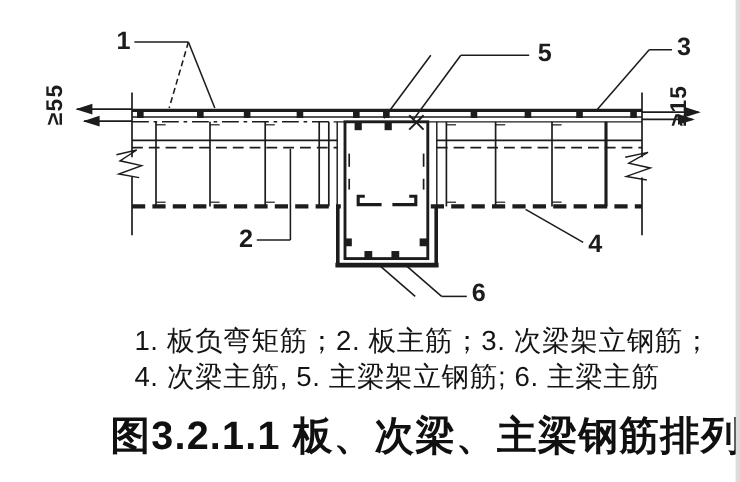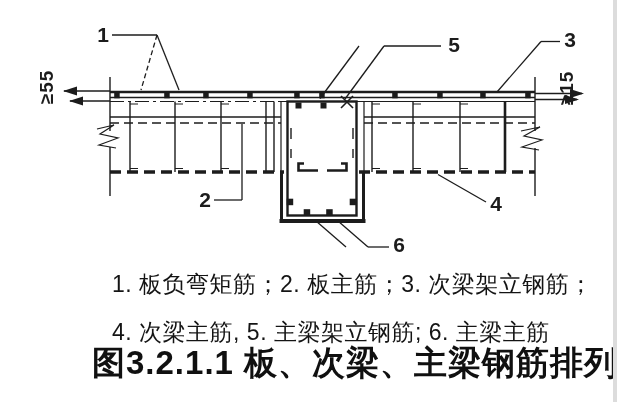--- a/index.html
+++ b/index.html
@@ -15,21 +15,21 @@
   .vtext{
     position:absolute;width:62px;height:24px;text-align:center;
     font-size:19px;font-weight:bold;letter-spacing:1px;color:#1c1c1c;
     transform:rotate(-90deg);transform-origin:center center;line-height:24px;
   }
   .legend-line{
     position:absolute;left:112px;width:460px;white-space:nowrap;
     font-size:23px;font-weight:normal;letter-spacing:0.5px;color:#141414;
   }
   #legend-line-1{top:269px;}
-  #legend-line-2{top:317px;}
+  #legend-line-2{top:299px;}
   #caption{
     position:absolute;left:92px;top:341px;width:470px;white-space:nowrap;
     font-size:33px;font-weight:bold;letter-spacing:1px;color:#101010;
   }
   #watermark{
     position:absolute;left:490px;top:352px;width:127px;height:40px;
   }
   #watermark .wm-logo{
     position:absolute;left:4px;top:4px;width:24px;height:24px;border-radius:50%;
     border:2px solid #c6c6c6;background:rgba(255,255,255,0.85);

